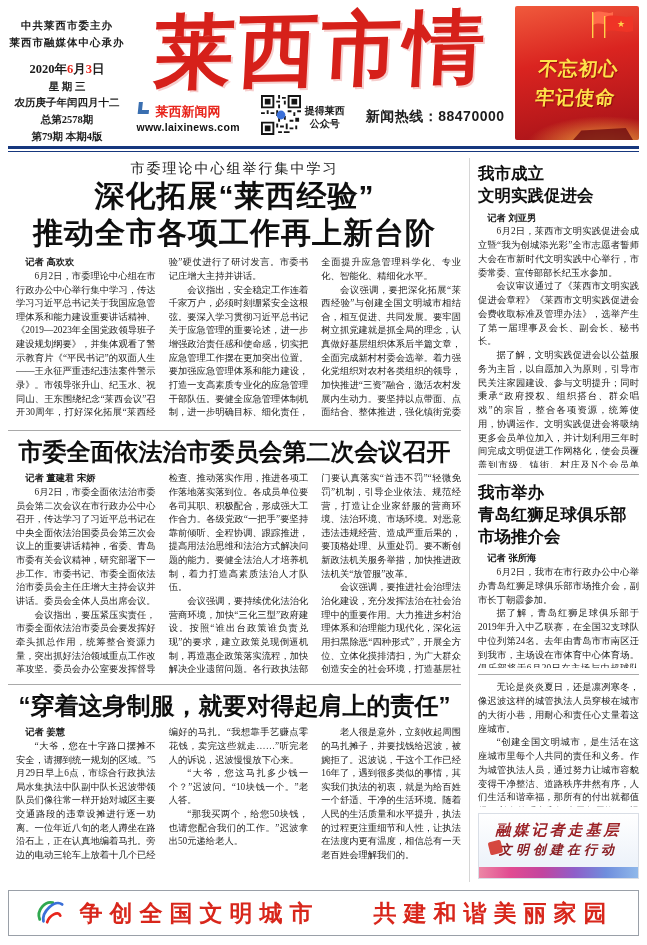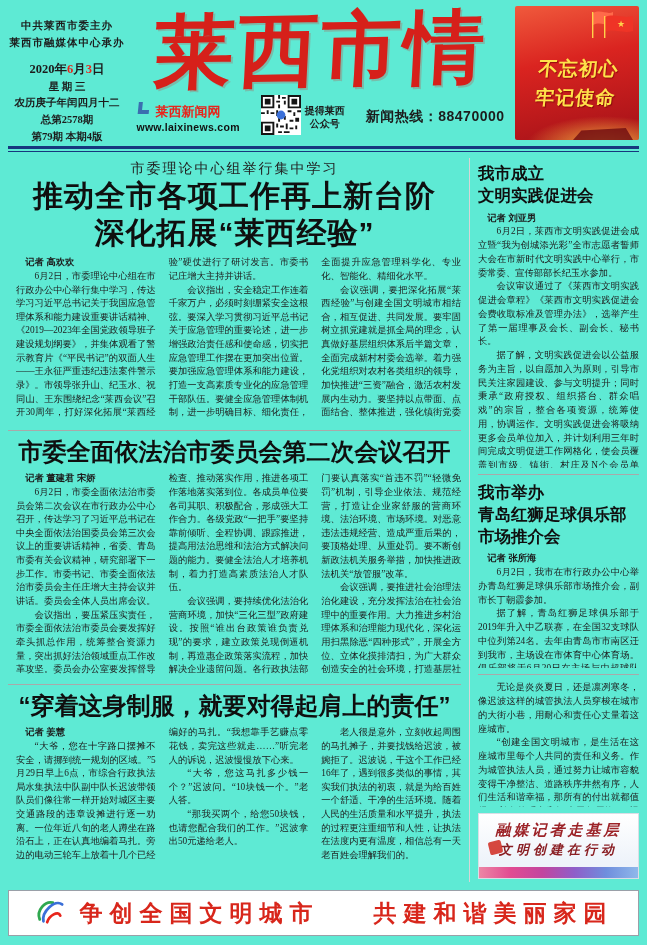--- a/index.html
+++ b/index.html
@@ -1,18 +1,18 @@
 <!DOCTYPE html>
 <html><head>
 <meta charset="utf-8">
 <style>
   * { margin:0; padding:0; box-sizing:border-box; }
   html,body { background:#e9e9e9; }
   .page {
-    width:647px; height:945px; margin:0 auto; background:#5eead4;
+    width:647px; height:945px; margin:0 auto; background:#ffffff;
     font-family:"Liberation Serif", serif; color:#1c1c1c;
     padding:6px 8px; position:relative; overflow:hidden;
   }
   
   .masthead { display:flex; height:136px; align-items:stretch; }
   .mast-info { width:118px; text-align:center; padding-top:12px; line-height:1.6; }
   .org-line { font-size:10.5px; font-weight:bold; letter-spacing:1px; }
   .date-line { font-size:12.5px; font-weight:bold; margin-top:7px;text-align:center; }
   .red-num { color:#e8251c; }
   .small-line { font-size:10.5px; font-weight:bold; }
@@ -156,22 +156,22 @@
   </header>
 
   <div class="rule-blue"></div>
 
   <div class="content">
 
     <div class="main-col">
 
       <article>
         <div class="kicker">市委理论中心组举行集中学习</div>
+        <h1 class="headline-xl">深化拓展“莱西经验”</h1>
         <h1 class="headline-xl">推动全市各项工作再上新台阶</h1>
-        <h1 class="headline-xl">深化拓展“莱西经验”</h1>
         <div class="body-3col h170">
           <p class="byline">记者 高欢欢</p>
           <p class="para">6月2日，市委理论中心组在市行政办公中心举行集中学习，传达学习习近平总书记关于我国应急管理体系和能力建设重要讲话精神、《2019—2023年全国党政领导班子建设规划纲要》，并集体观看了警示教育片《“平民书记”的双面人生——王永征严重违纪违法案件警示录》。市领导张升山、纪玉水、祝同山、王东围绕纪念“莱西会议”召开30周年，打好深化拓展“莱西经验”硬仗进行了研讨发言。市委书记庄增大主持并讲话。</p>
           <p class="para">会议指出，安全稳定工作连着千家万户，必须时刻绷紧安全这根弦。要深入学习贯彻习近平总书记关于应急管理的重要论述，进一步增强政治责任感和使命感，切实把应急管理工作摆在更加突出位置。要加强应急管理体系和能力建设，打造一支高素质专业化的应急管理干部队伍。要健全应急管理体制机制，进一步明确目标、细化责任，全面提升应急管理科学化、专业化、智能化、精细化水平。</p>
           <p class="para">会议强调，要把深化拓展“莱西经验”与创建全国文明城市相结合，相互促进、共同发展。要牢固树立抓党建就是抓全局的理念，认真做好基层组织体系后半篇文章，全面完成新村村委会选举。着力强化党组织对农村各类组织的领导，加快推进“三资”融合，激活农村发展内生动力。要坚持以点带面、点面结合、整体推进，强化镇街党委和新村党委作用，加强新村党组织标准化建设和党员队伍建设，夯实党在农村的执政基础。要大力推进集中居住片区建设，加快补齐农村基础设施短板，持续加强农村人居环境整治。要坚持把深化拓展“莱西经验”作为“一号工程”，以纪念“莱西会议”召开30周年为契机，抢抓机遇、改革创新，推动全市各项工作再上新台阶，驶入快车道。</p>
         </div>
       </article>
 
       <hr class="hr">
 

